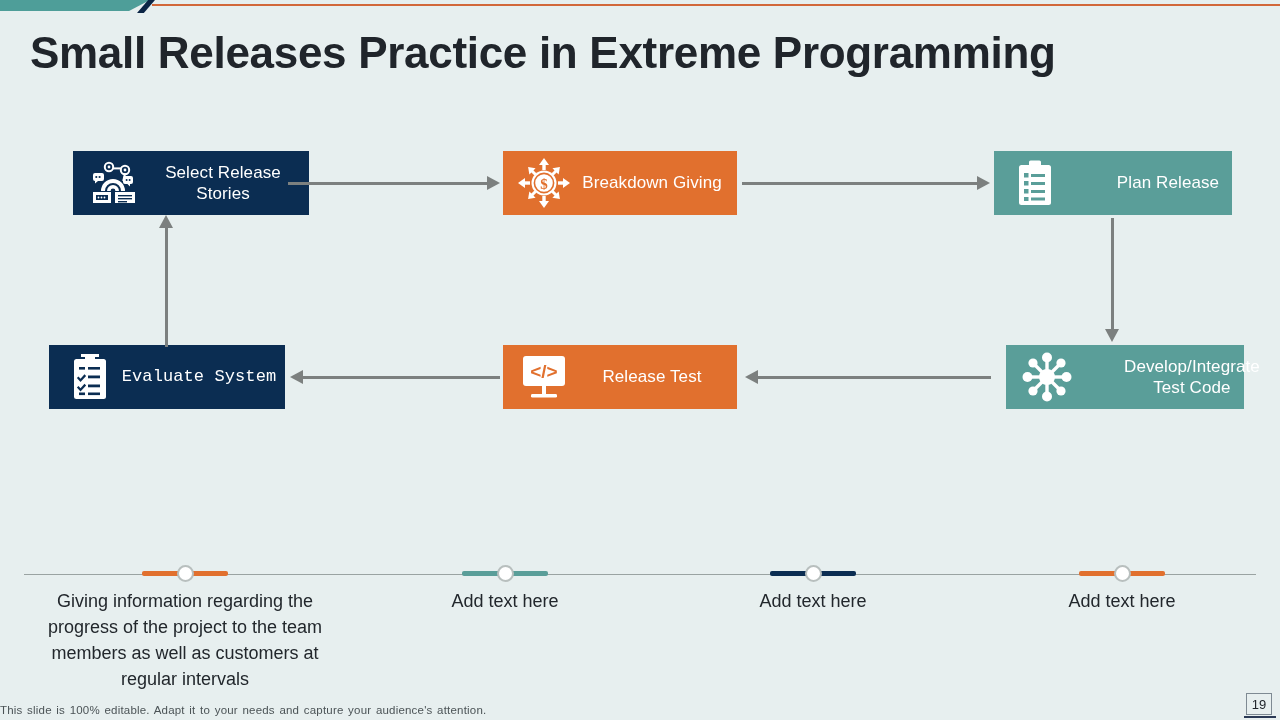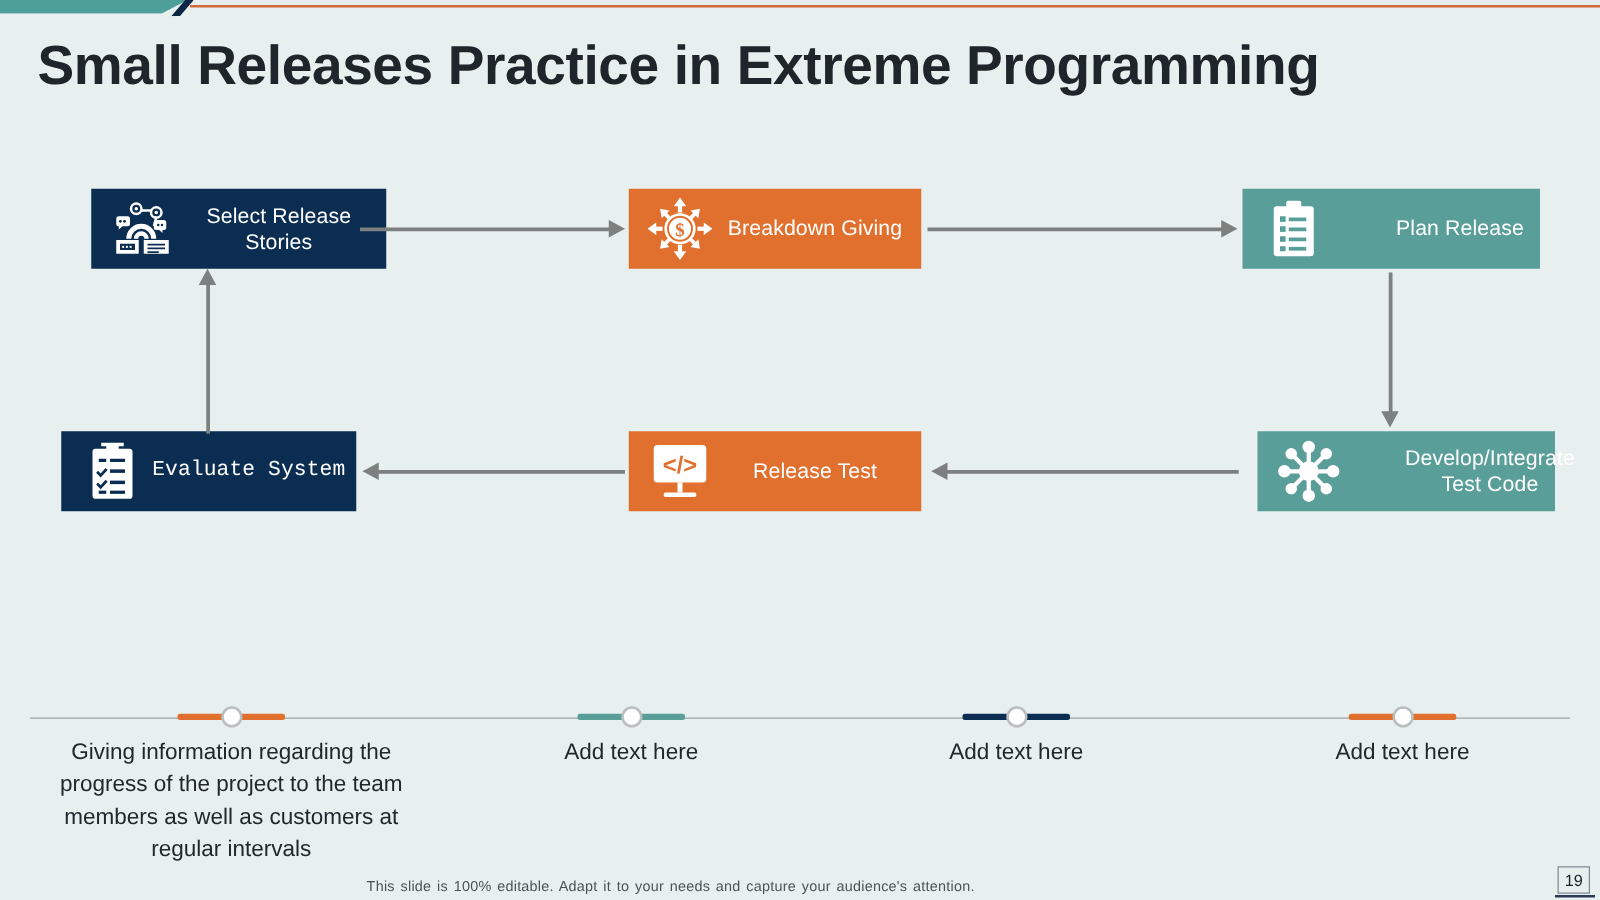--- a/index.html
+++ b/index.html
@@ -150,21 +150,21 @@
     font-size: 18px; color: #22272c; line-height: 1.45;
   }
   #tl-1 { left: 35px; }
   #tl-2 { left: 355px; }
   #tl-3 { left: 663px; }
   #tl-4 { left: 972px; }
 
   
   .footer-note {
     position: absolute; left: 0; top: 704px; width: 1073px;
-    text-align: center; font-size: 11.5px; color: #4b5356;
+    text-align: left; font-size: 11.5px; color: #4b5356;
     letter-spacing: 0.2px; word-spacing: 1.2px;
   }
   .page-num {
     position: absolute; right: 8px; top: 693px;
     width: 26px; height: 22px;
     border: 1px solid #7e8a93;
     display: flex; align-items: center; justify-content: center;
     font-size: 13px; color: #20252b; background: #e7efef;
   }
   .page-num::after {

